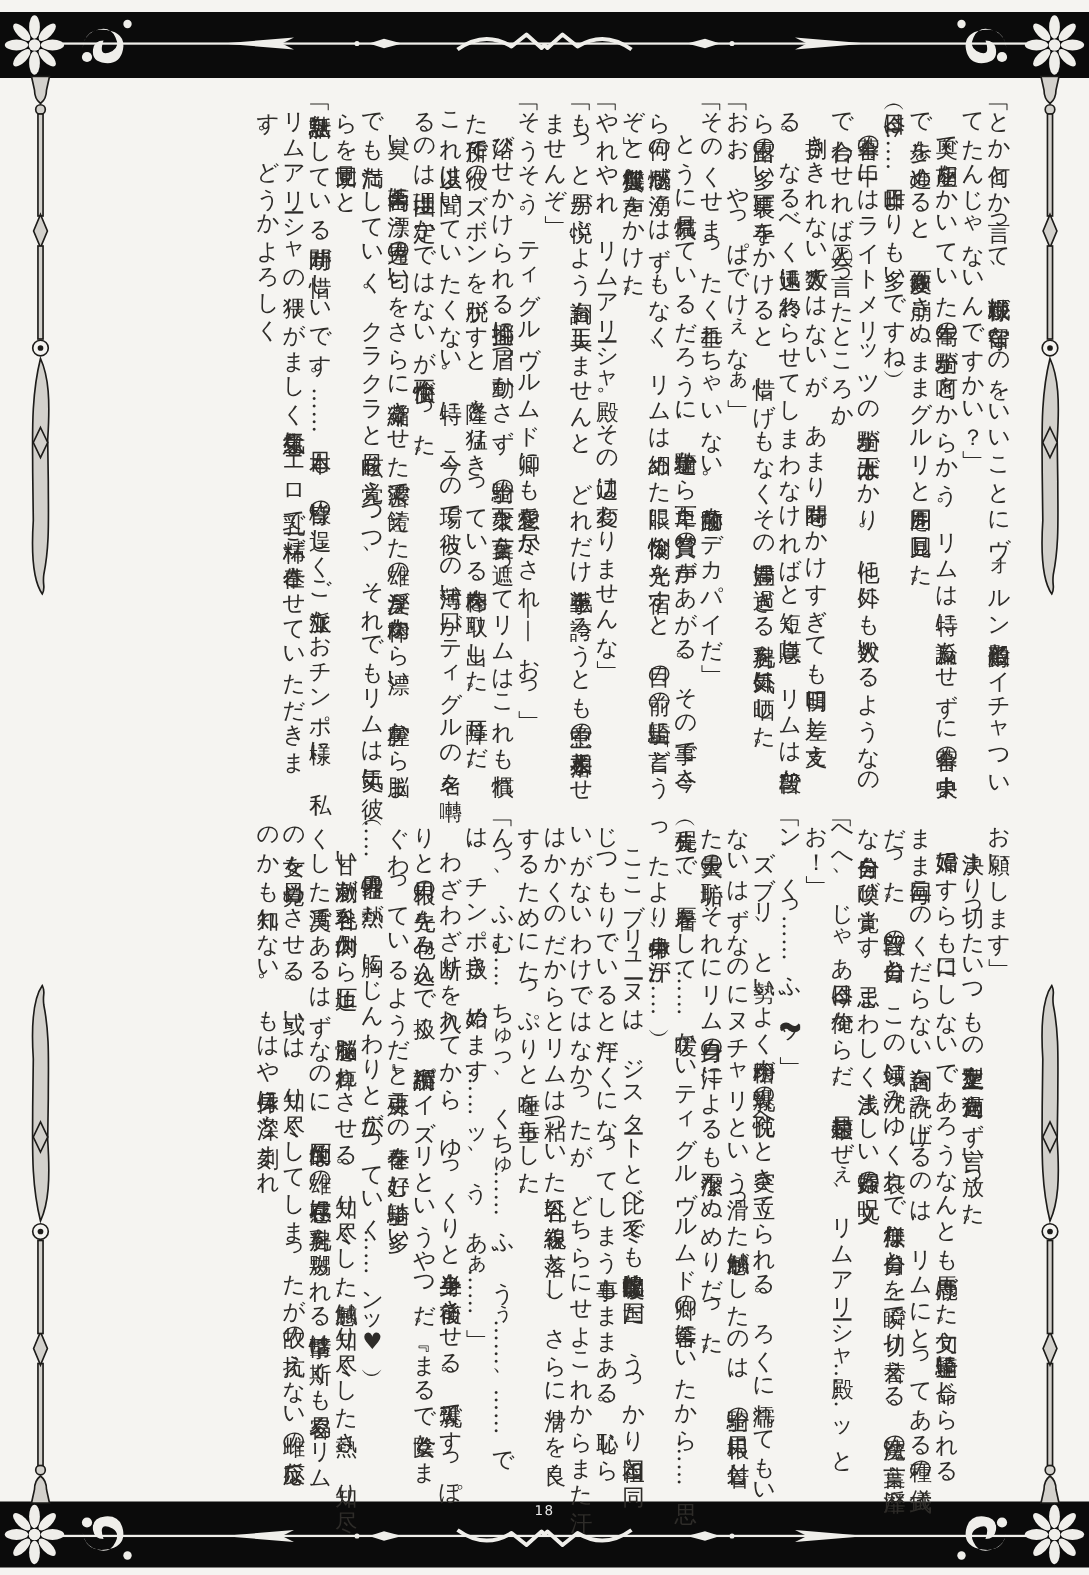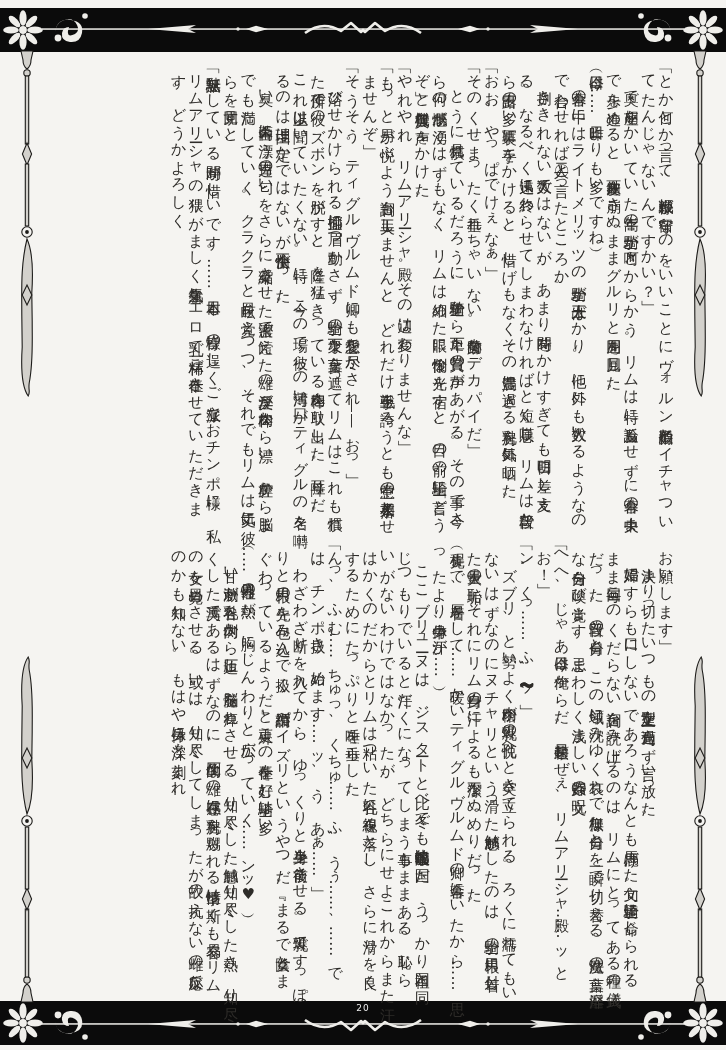--- a/index.html
+++ b/index.html
@@ -92,21 +92,21 @@
   <div class="band band-top">
     <svg viewBox="0 0 726 44">
       <use href="#bandrule"></use>
     </svg>
   </div>
 
   <div class="band band-bottom">
     <svg viewBox="0 0 726 44">
       <use href="#bandrule" transform="translate(0,44) scale(1,-1)"></use>
     </svg>
-    <div class="page-num">20</div>
+    <div class="page-num">18</div>
   </div>
 
   <svg class="staff-layer" viewBox="0 0 726 1050">
     <g>
         <use href="#staff" transform="translate(27,51)"></use>
       </g>
     <g>
         <use href="#staff" transform="translate(700,51)"></use>
       </g>
     <g>

